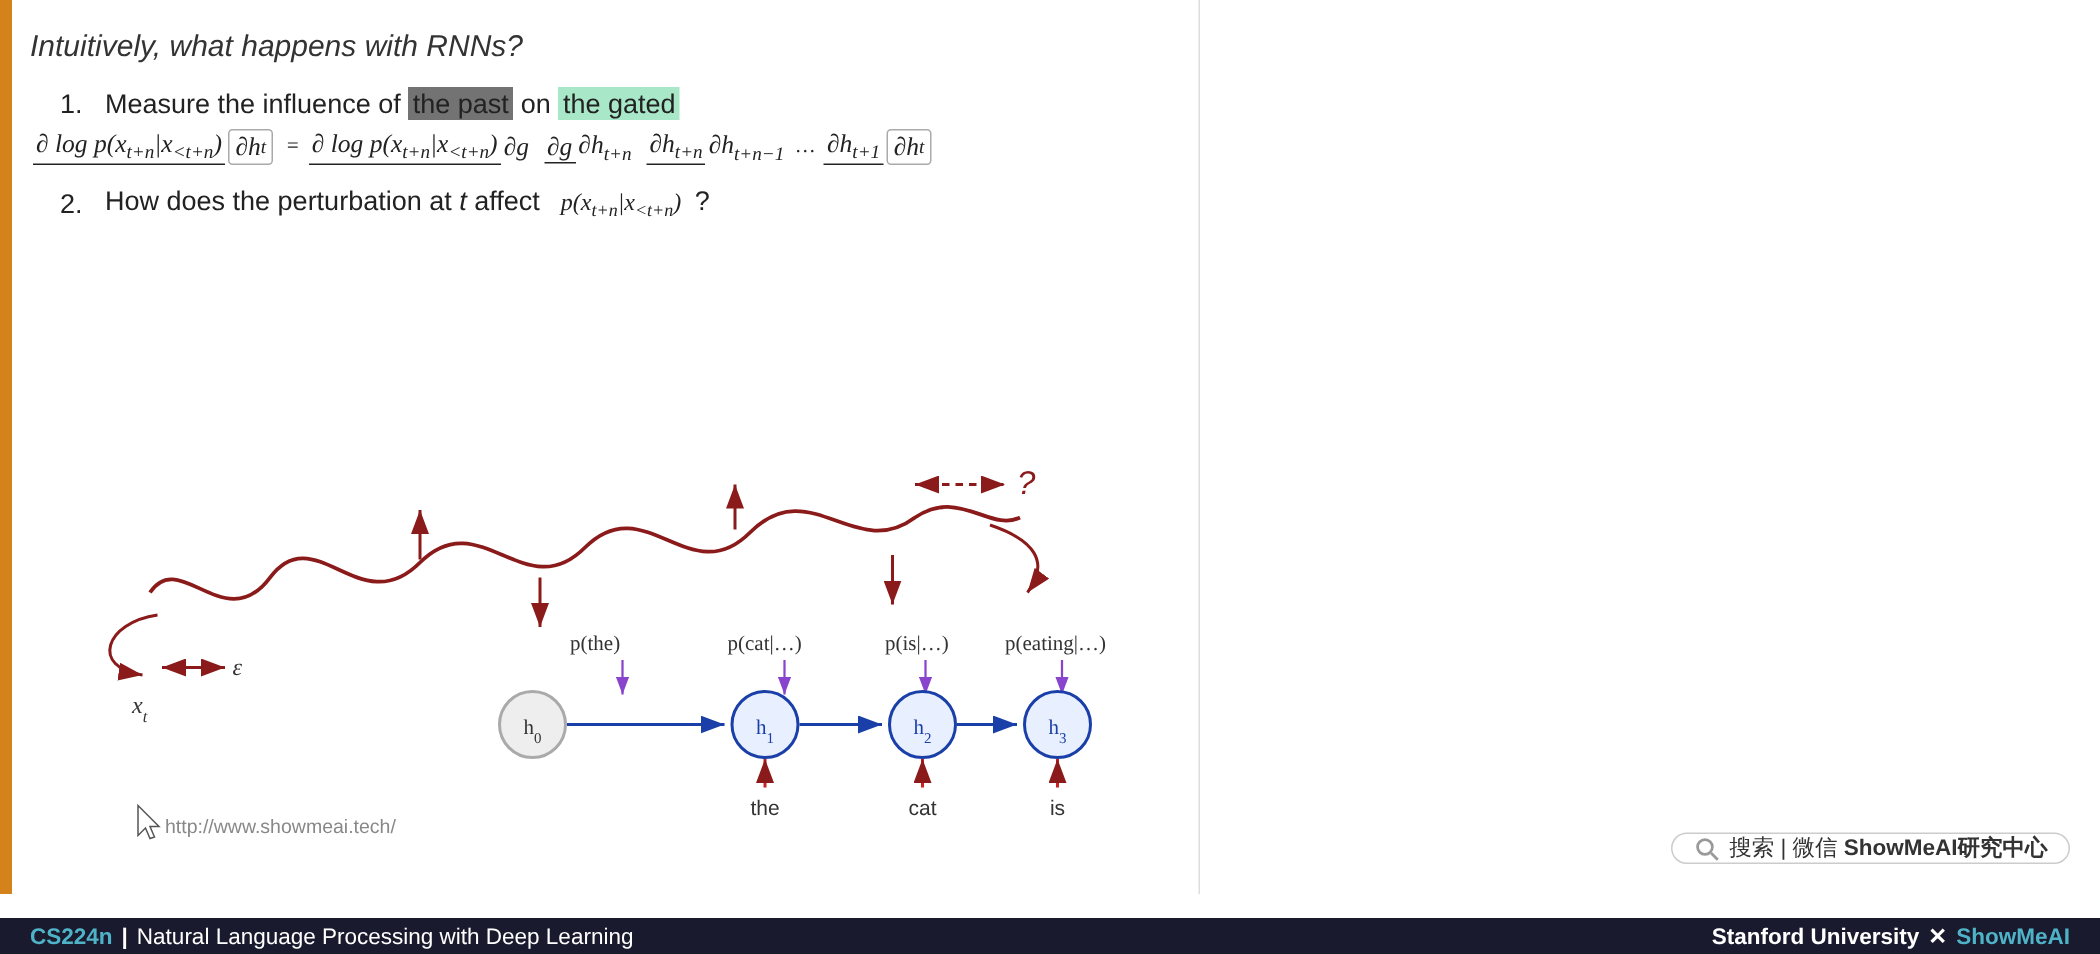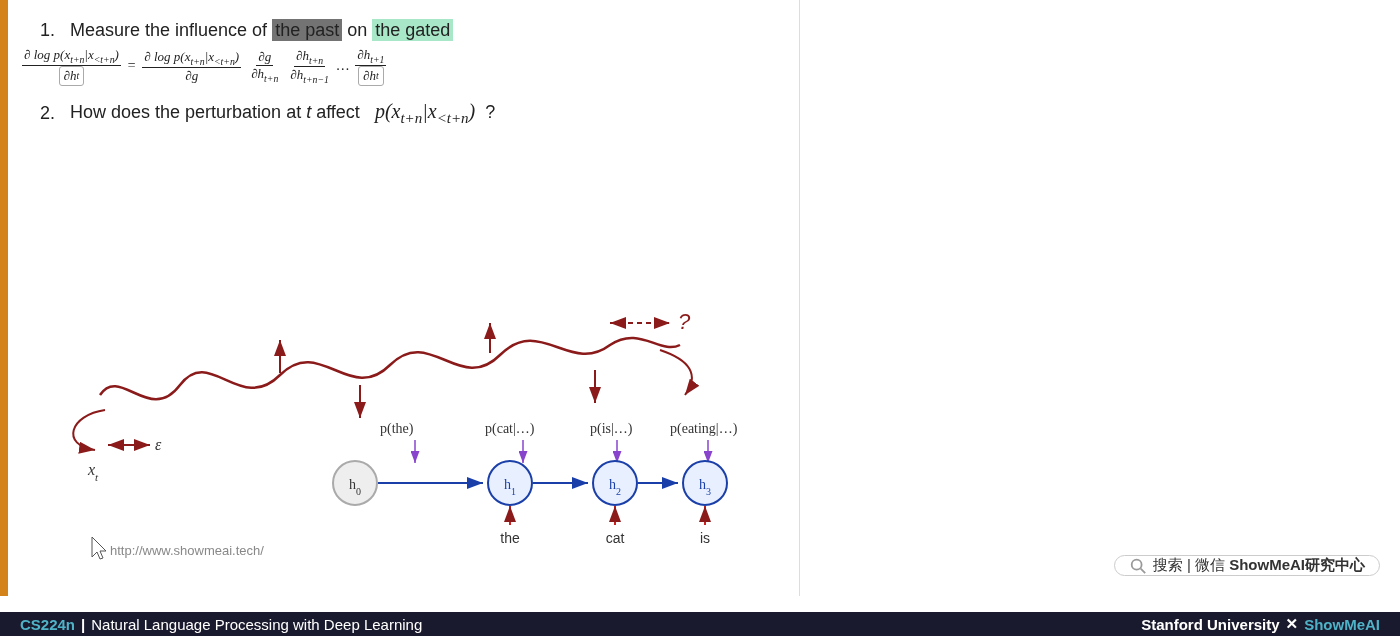--- a/index.html
+++ b/index.html
@@ -212,24 +212,24 @@
       position: absolute;
       left: 0;
       top: 265px;
       width: 790px;
       height: 300px;
     }
 
     
     .frac {
       display: inline-flex;
-      flex-direction: column;
+      flex-direction: row;
       align-items: center;
       vertical-align: middle;
-      font-size: 13px;
+      font-size: 17px;
       font-family: 'Times New Roman', serif;
       font-style: italic;
       margin: 0 2px;
     }
     .frac-num {
       border-bottom: 1px solid #222;
       padding: 0 2px;
       text-align: center;
     }
     .frac-den {
@@ -279,20 +279,21 @@
   <div class="dot dot-dark"></div>
   <div class="dot dot-teal"></div>
   <div class="dot dot-light"></div>
 </div>
 
 <div class="slide-area">
   <div class="slide-left-border"></div>
   <div class="slide-content">
 
 
+    <div class="slide-subtitle">Intuitively, what happens with RNNs?</div>
 
     <div style="display:flex; align-items:baseline; gap:6px; margin-left:20px; font-size:18px; color:#222; margin-bottom:4px;">
       <span style="min-width:24px;">1.</span>
       <span>
         <span>Measure the influence of</span>
         <span> </span>
         <span class="highlight-past">the past</span>
         <span> </span>
         <span>on</span>
         <span> </span>
@@ -331,21 +332,21 @@
         <span class="frac-den">
           <span class="highlight-box">∂<i>h</i><sub><i>t</i></sub></span>
         </span>
       </span>
     </div>
 
     <div class="point2-row">
       <span style="min-width:24px;">2.</span>
       <span>
         How does the perturbation at <i>t</i> affect
-        &nbsp;<span style="font-family:'Times New Roman',serif; font-style:italic; font-size:20px;">
+        &nbsp;<span style="font-family:'Times New Roman',serif; font-style:italic; font-size:16px;">
           <i>p</i>(<i>x</i><sub><i>t</i>+<i>n</i></sub>|<i>x</i><sub>&lt;<i>t</i>+<i>n</i></sub>)
         </span>
         &nbsp;?
       </span>
     </div>
 
     <div class="diagram-svg-container">
       <svg width="780" height="290" viewBox="0 0 780 290">
 
         <defs>

